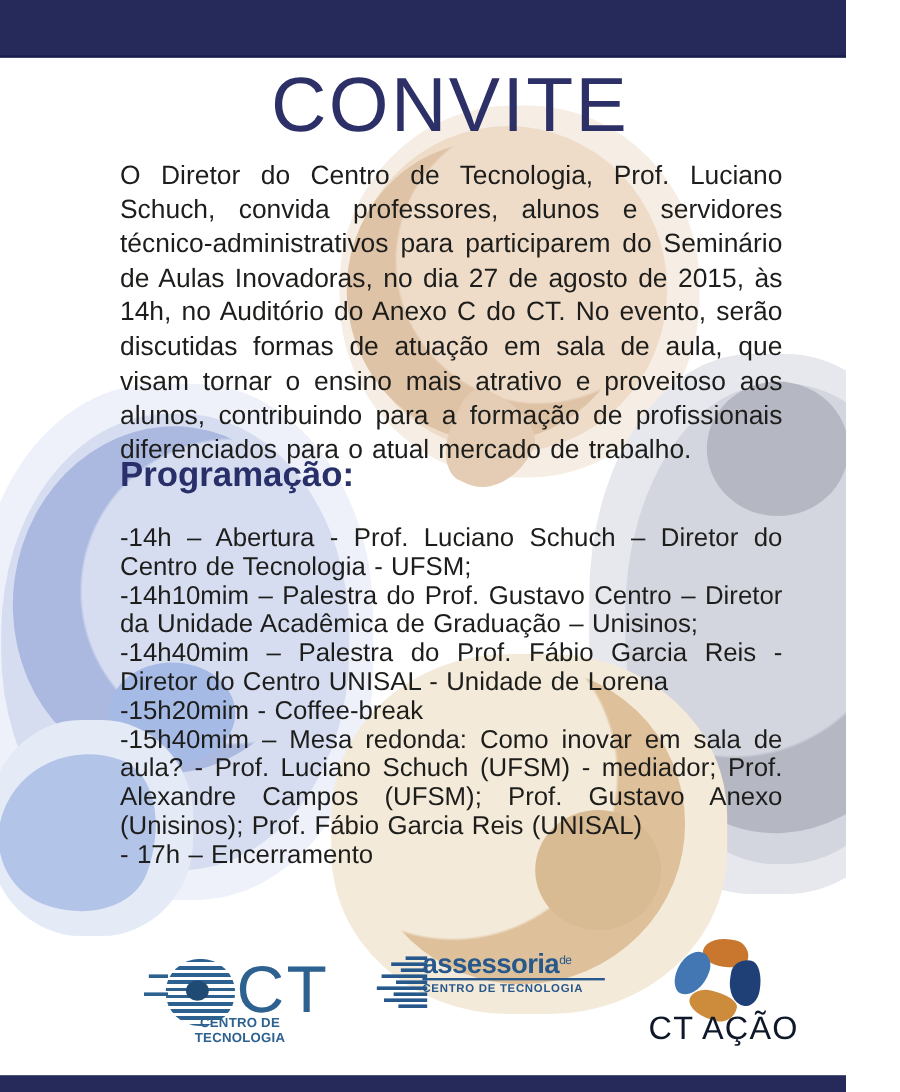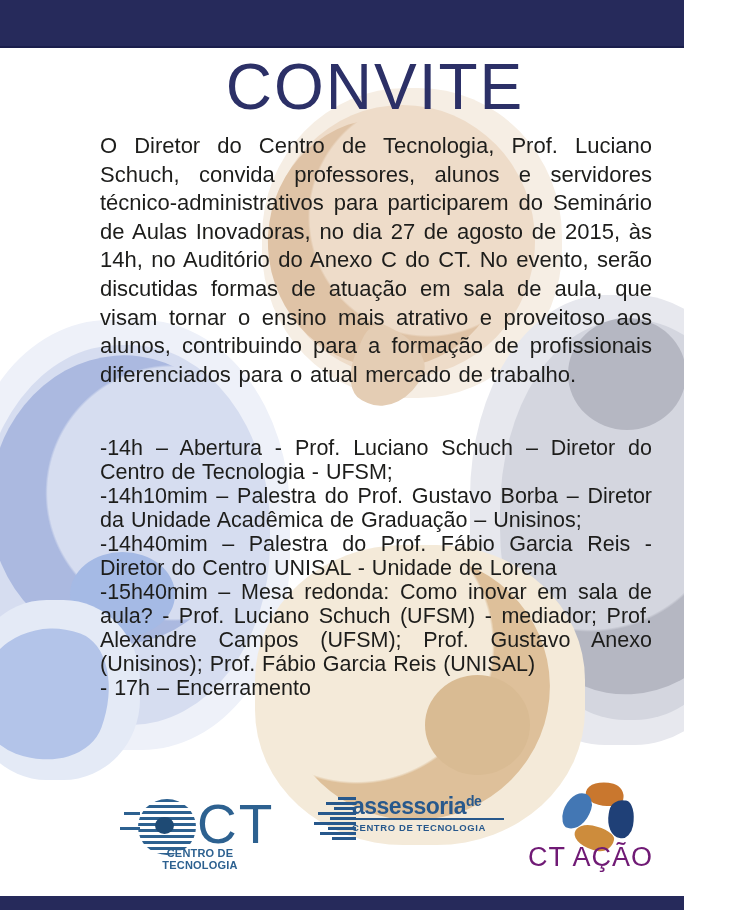--- a/index.html
+++ b/index.html
@@ -1,17 +1,17 @@
 <!DOCTYPE html>
 <html><head>
 <meta charset="utf-8">
 <style>
   html,body{margin:0;padding:0;background:#ffffff;}
   .page{position:relative;width:684px;height:910px;overflow:hidden;background:#ffffff;
-        font-family:"Liberation Sans",sans-serif;}
+        font-family:"Liberation Sans",sans-serif;padding-left:21px;}
   .decor{position:absolute;z-index:0;}
   .content{position:absolute;z-index:2;left:0;top:0;width:750px;height:910px;}
 
   .topbar{position:absolute;left:0;top:0;width:750px;height:46px;background:#262a5b;
           border-bottom:2px solid #1a1e4c;}
   .bottombar{position:absolute;left:0;bottom:0;width:750px;height:14px;background:#262a5b;}
 
   .title{position:absolute;left:0;top:50px;width:750px;text-align:center;
          font-size:64px;font-weight:300;letter-spacing:2px;color:#2c3067;}
 
@@ -38,37 +38,37 @@
   .ct-bar2{position:absolute;left:120px;top:827px;width:20px;height:3px;background:#2d6190;}
   .ct-acronym{position:absolute;left:197px;top:792px;font-size:55px;font-weight:300;color:#2d6190;letter-spacing:2px;}
   .ct-label{position:absolute;left:130px;top:847px;width:140px;text-align:center;
             font-size:11px;font-weight:bold;color:#2d6190;letter-spacing:0.2px;}
 
   .as-bars{position:absolute;left:314px;top:797px;width:42px;display:flex;flex-direction:column;
            align-items:flex-end;gap:2px;}
   .as-bars div{height:3px;background:#27588c;}
   .as-text{position:absolute;left:352px;top:790px;color:#27588c;}
   .as-line1{font-size:23px;font-weight:bold;letter-spacing:-0.5px;line-height:22px;}
-  .as-de{font-size:14px;font-weight:bold;vertical-align:8px;}
+  .as-de{font-size:10px;font-weight:normal;vertical-align:8px;}
   .as-line2{font-size:28px;font-weight:bold;letter-spacing:-0.5px;line-height:27px;margin-top:0px;}
   .as-rule{width:152px;height:2px;background:#27588c;margin-top:1px;}
   .as-label{font-size:9.5px;font-weight:bold;letter-spacing:0.6px;margin-top:2px;}
 
   .acao-icon{position:absolute;left:556px;top:782px;width:84px;height:72px;}
   .acao-icon div{position:absolute;}
   .acao-n{left:30px;top:0px;width:38px;height:24px;background:#c9772e;
           border-radius:65% 35% 60% 40%/60% 55% 45% 40%;transform:rotate(14deg);}
   .acao-e{left:52px;top:18px;width:26px;height:38px;background:#1f4077;
           border-radius:55% 45% 40% 60%/35% 65% 40% 60%;transform:rotate(10deg);}
   .acao-s{left:18px;top:44px;width:40px;height:24px;background:#cd8c3c;
           border-radius:40% 60% 35% 65%/45% 40% 60% 55%;transform:rotate(12deg);}
   .acao-w{left:8px;top:10px;width:26px;height:38px;background:#4377b4;
           border-radius:60% 40% 65% 35%/60% 35% 65% 40%;transform:rotate(18deg);}
-  .acao-text{position:absolute;left:528px;top:842px;width:150px;
-             font-size:27px;color:#701a75;letter-spacing:1px;font-weight:300;}
+  .acao-text{position:absolute;left:528px;top:842px;width:150px;text-align:center;
+             font-size:27px;color:#0f172a;letter-spacing:1px;font-weight:300;}
 </style>
 </head>
 <body>
 
 <div class="page">
 
   <div class="decor">
 
     <div class="sh" style="left:262px;top:88px;width:300px;height:310px;border-radius:48%;background:#f6eee4;"></div>
     <div class="sh" style="left:270px;top:105px;width:265px;height:272px;border-radius:50%;background:#eedcc9;"></div>
@@ -101,25 +101,27 @@
                 border-radius:60% 40% 55% 45%/55% 60% 40% 45%;"></div>
   </div>
 
   <div class="content">
     <div class="topbar"></div>
 
     <div class="title">CONVITE</div>
 
     <p class="intro">O Diretor do Centro de Tecnologia, Prof. Luciano Schuch, convida professores, alunos e servidores técnico-administrativos para participarem do Seminário de Aulas Inovadoras, no dia 27 de agosto de 2015, às 14h, no Auditório do Anexo C do CT. No evento, serão discutidas formas de atuação em sala de aula, que visam tornar o ensino mais atrativo e proveitoso aos alunos, contribuindo para a formação de profissionais diferenciados para o atual mercado de trabalho.</p>
 
+    <h2 class="prog-heading">Programação:</h2>
 
     <div class="program">
       <p><b>-14h</b><span> – Abertura - Prof. Luciano Schuch – Diretor do Centro de Tecnologia - UFSM;</span></p>
-      <p><b>-14h10mim</b><span> – Palestra do Prof. Gustavo Borba – Diretor da Unidade Acadêmica de Graduação – Unisinos;</span></p>
+      <p><b>-14h10mim</b><span> – Palestra do Prof. Gustavo Centro – Diretor da Unidade Acadêmica de Graduação – Unisinos;</span></p>
       <p><b>-14h40mim</b><span> – Palestra do Prof. Fábio Garcia Reis - Diretor do Centro UNISAL - Unidade de Lorena</span></p>
+      <p><b>-15h20mim</b><span> - Coffee-break</span></p>
       <p><b>-15h40mim</b><span> – Mesa redonda: Como inovar em sala de aula? - Prof. Luciano Schuch (UFSM) - mediador; Prof. Alexandre Campos (UFSM); Prof. Gustavo Anexo (Unisinos); Prof. Fábio Garcia Reis (UNISAL)</span></p>
       <p><b>- 17h</b><span> – Encerramento</span></p>
     </div>
 
     <div>
       <div class="ct-sphere"></div>
       <div class="ct-dot"></div>
       <div class="ct-bar1"></div>
       <div class="ct-bar2"></div>
       <div class="ct-acronym">CT</div>

